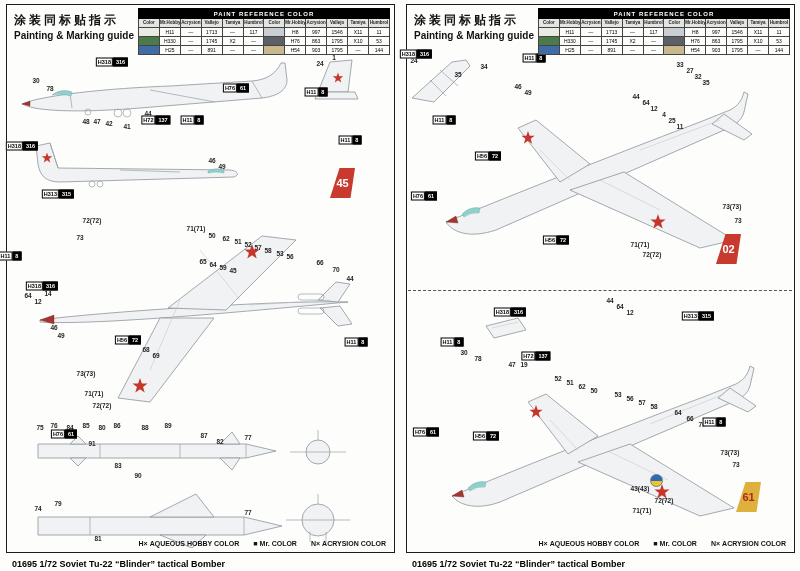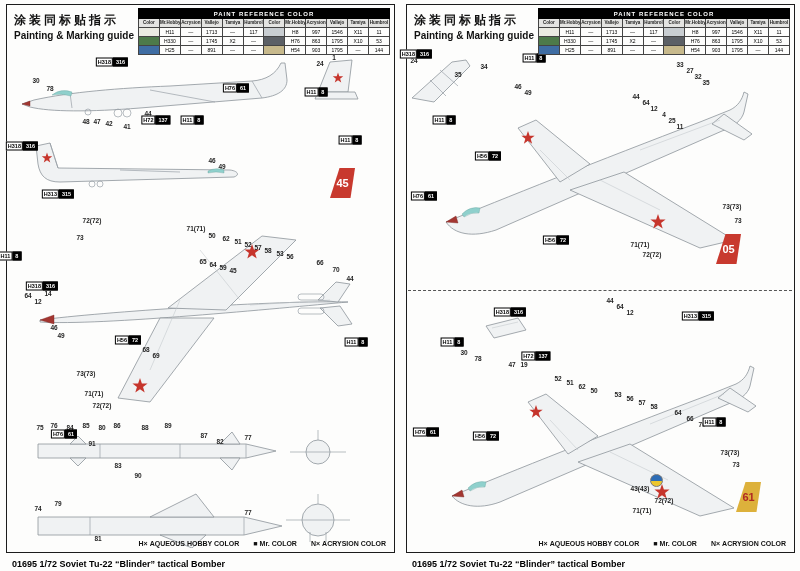--- a/index.html
+++ b/index.html
@@ -505,21 +505,21 @@
           <span class="chip-c">61</span>
         </span>
         <span class="chip" style="left: 86px; top: 436px;">
           <span class="chip-h">H56</span>
           <span class="chip-c">72</span>
         </span>
         <span class="chip" style="left: 314px; top: 422px;">
           <span class="chip-h">H11</span>
           <span class="chip-c">8</span>
         </span>
-        <span class="badge" style="left: 316px; top: 234px;">05</span>
+        <span class="badge" style="left: 316px; top: 234px;">02</span>
         <span class="badge badge-gold" style="left: 336px; top: 482px;">61</span>
         <span class="roundel" style="left: 250px; top: 474px;"></span>
       </div>
 
     <div class="legend">
       <span class="legend-item">
         <span class="legend-prefix">H×</span>
         <span>AQUEOUS HOBBY COLOR</span>
       </span>
       <span class="legend-item">

